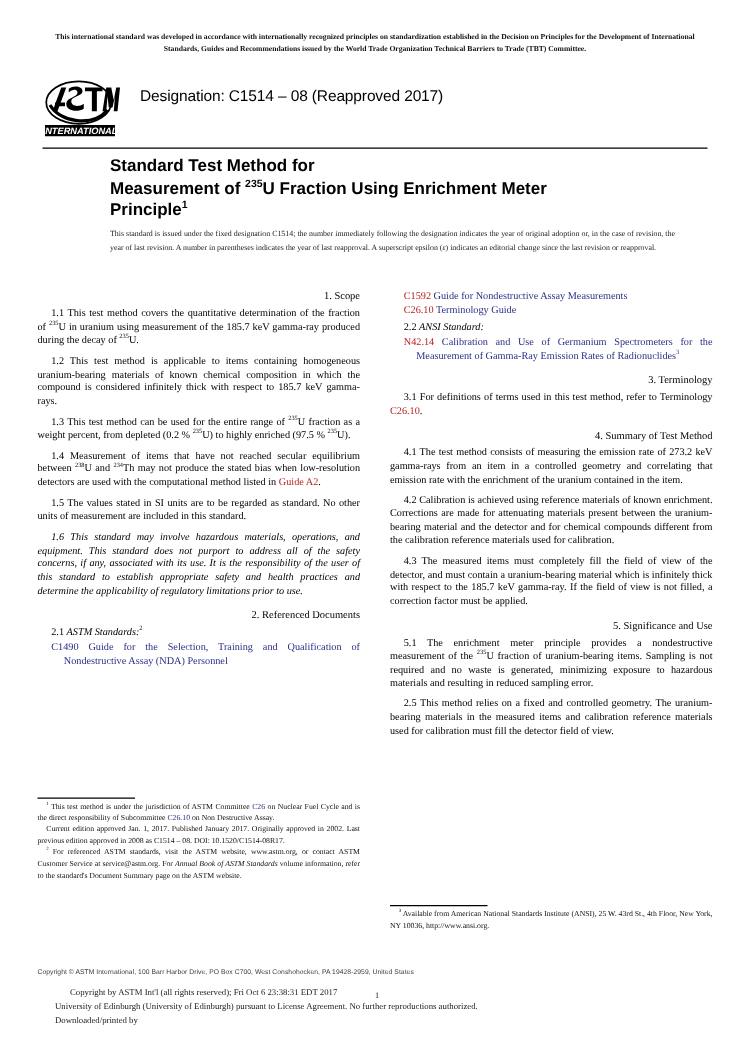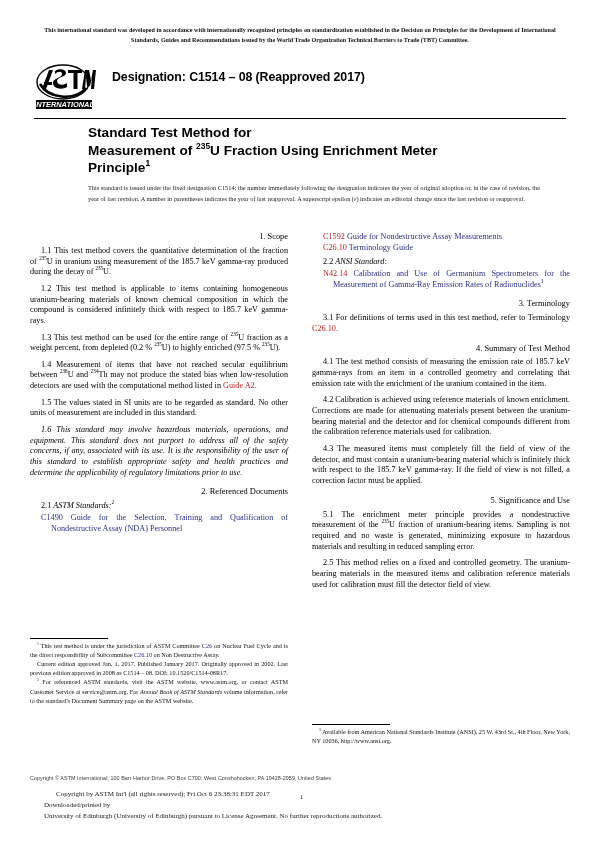--- a/index.html
+++ b/index.html
@@ -49,21 +49,21 @@
     top: 0;
     width: 62px;
     height: 50px;
   }
   .logo-svg { display: block; }
   .designation {
     position: absolute;
     left: 78px;
     top: 8px;
     font-family: "Liberation Sans", sans-serif;
-    font-weight: bold;
+    font-weight: normal;
     font-size: 12.4px;
     letter-spacing: -0.1px;
     color: #000;
   }
   .rule-under-header {
     position: absolute;
     top: 118px;
     left: 34px;
     width: 532px;
     border-top: 1.6px solid #000;
@@ -306,21 +306,21 @@
       <p class="ref-entry">
           <span class="hang"><span class="lnk-red">N42.14</span><span class="lnk-blue"> Calibration and Use of Germanium Spectrometers for the Measurement of Gamma-Ray Emission Rates of Radionuclides</span><sup class="lnk-blue">3</sup></span>
         </p>
 
       <h2 class="sec-head spaced">3.  Terminology</h2>
 
       <p class="para"><span>3.1  For definitions of terms used in this test method, refer to Terminology </span><span class="lnk-red">C26.10</span><span>.</span></p>
 
       <h2 class="sec-head spaced">4.  Summary of Test Method</h2>
 
-      <p class="para">4.1  The test method consists of measuring the emission rate of 185.7 keV gamma-rays from an item in a controlled geometry and correlating that emission rate with the enrichment of the uranium contained in the item.</p>
+      <p class="para">4.1  The test method consists of measuring the emission rate of 273.2 keV gamma-rays from an item in a controlled geometry and correlating that emission rate with the enrichment of the uranium contained in the item.</p>
       <p class="para">4.2  Calibration is achieved using reference materials of known enrichment. Corrections are made for attenuating materials present between the uranium-bearing material and the detector and for chemical compounds different from the calibration reference materials used for calibration.</p>
       <p class="para">4.3  The measured items must completely fill the field of view of the detector, and must contain a uranium-bearing material which is infinitely thick with respect to the 185.7 keV gamma-ray. If the field of view is not filled, a correction factor must be applied.</p>
 
       <h2 class="sec-head spaced">5.  Significance and Use</h2>
 
       <p class="para"><span>5.1  The enrichment meter principle provides a nondestructive measurement of the </span><sup>235</sup><span>U fraction of uranium-bearing items. Sampling is not required and no waste is generated, minimizing exposure to hazardous materials and resulting in reduced sampling error.</span></p>
 
       <p class="para">2.5  This method relies on a fixed and controlled geometry. The uranium-bearing materials in the measured items and calibration reference materials used for calibration must fill the detector field of view.</p>
 
     </div>
@@ -334,18 +334,18 @@
   </div>
 
   <div class="footnote-rule" style="left:312px; top:724px;"></div>
   <div class="footnotes-right">
     <p class="fn"><sup>3</sup><span> Available from American National Standards Institute (ANSI), 25 W. 43rd St., 4th Floor, New York, NY 10036, http://www.ansi.org.</span></p>
   </div>
 
   <div class="copyright-bar">Copyright © ASTM International, 100 Barr Harbor Drive, PO Box C700, West Conshohocken, PA 19428-2959, United States</div>
   <div class="dl-stamp">
     <div class="indent">Copyright by ASTM Int'l (all rights reserved); Fri Oct  6 23:38:31 EDT 2017</div>
+    <div>University of Edinburgh (University of Edinburgh) pursuant to License Agreement. No further reproductions authorized.</div>
     <div>Downloaded/printed by</div>
-    <div>University of Edinburgh (University of Edinburgh) pursuant to License Agreement. No further reproductions authorized.</div>
   </div>
   <div class="page-num">1</div>
 
 </div>
 
 </body></html>

